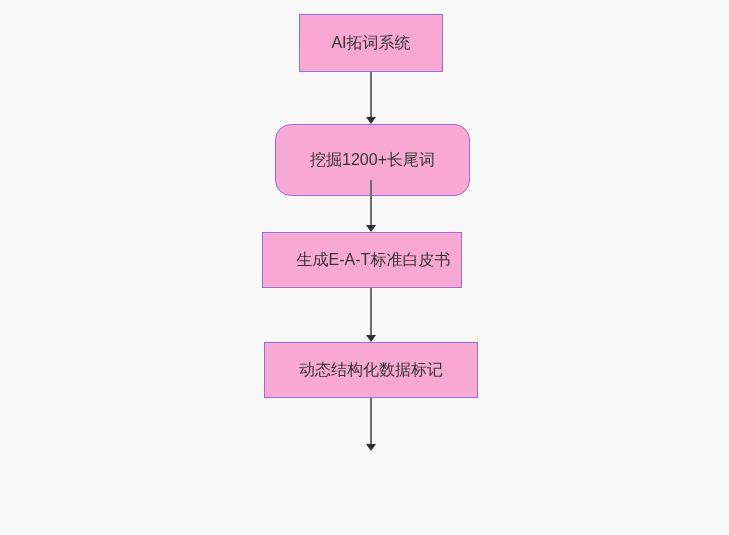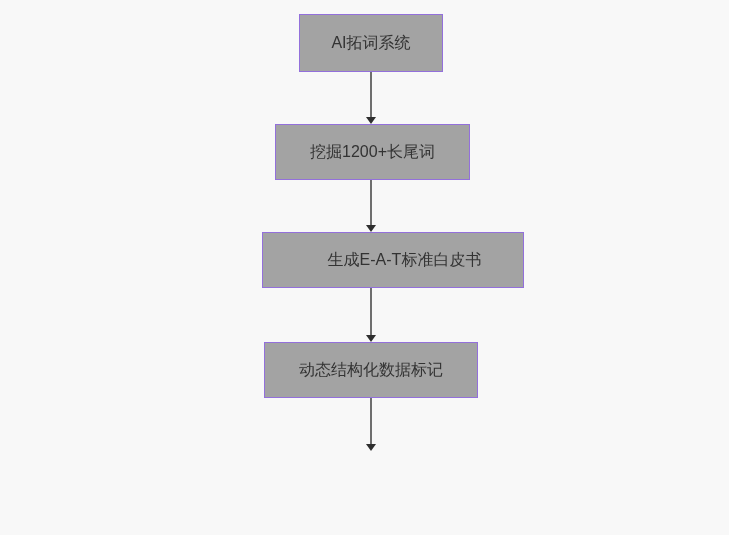--- a/index.html
+++ b/index.html
@@ -7,33 +7,33 @@
     position: relative;
     width: 729px;
     height: 535px;
     background: #f8f8f8;
     font-family: "Liberation Sans", "DejaVu Sans", sans-serif;
     overflow: hidden;
   }
   .node {
     position: absolute;
     box-sizing: border-box;
-    background: #a3a3a3;
+    background: #f9a8d4;
     border: 1.5px solid #9370DB;
     display: flex;
     align-items: center;
     justify-content: center;
     color: #333333;
     font-size: 16px;
     text-align: center;
     white-space: nowrap;
   }
   .n1 { left: 299px; top: 14px;  width: 144px; height: 58px; }
-  .n2 { left: 275px; top: 124px; width: 195px; height: 56px; }
-  .n3 { left: 262px; top: 232px; width: 262px; height: 56px; padding-left: 23px; }
+  .n2 { left: 275px; top: 124px; width: 195px; height: 72px; border-radius: 16px; }
+  .n3 { left: 262px; top: 232px; width: 200px; height: 56px; padding-left: 23px; }
   .n4 { left: 264px; top: 342px; width: 214px; height: 56px; }
   .n5 { left: 255px; top: 451px; width: 233px; height: 55px; }
   .edge { position: absolute; left: 365px; width: 12px; }
   .e1 { top: 72px;  height: 52px; }
   .e2 { top: 180px; height: 52px; }
   .e3 { top: 288px; height: 54px; }
   .e4 { top: 398px; height: 53px; }
   .edge-line {
     position: absolute;
     left: 50%;

